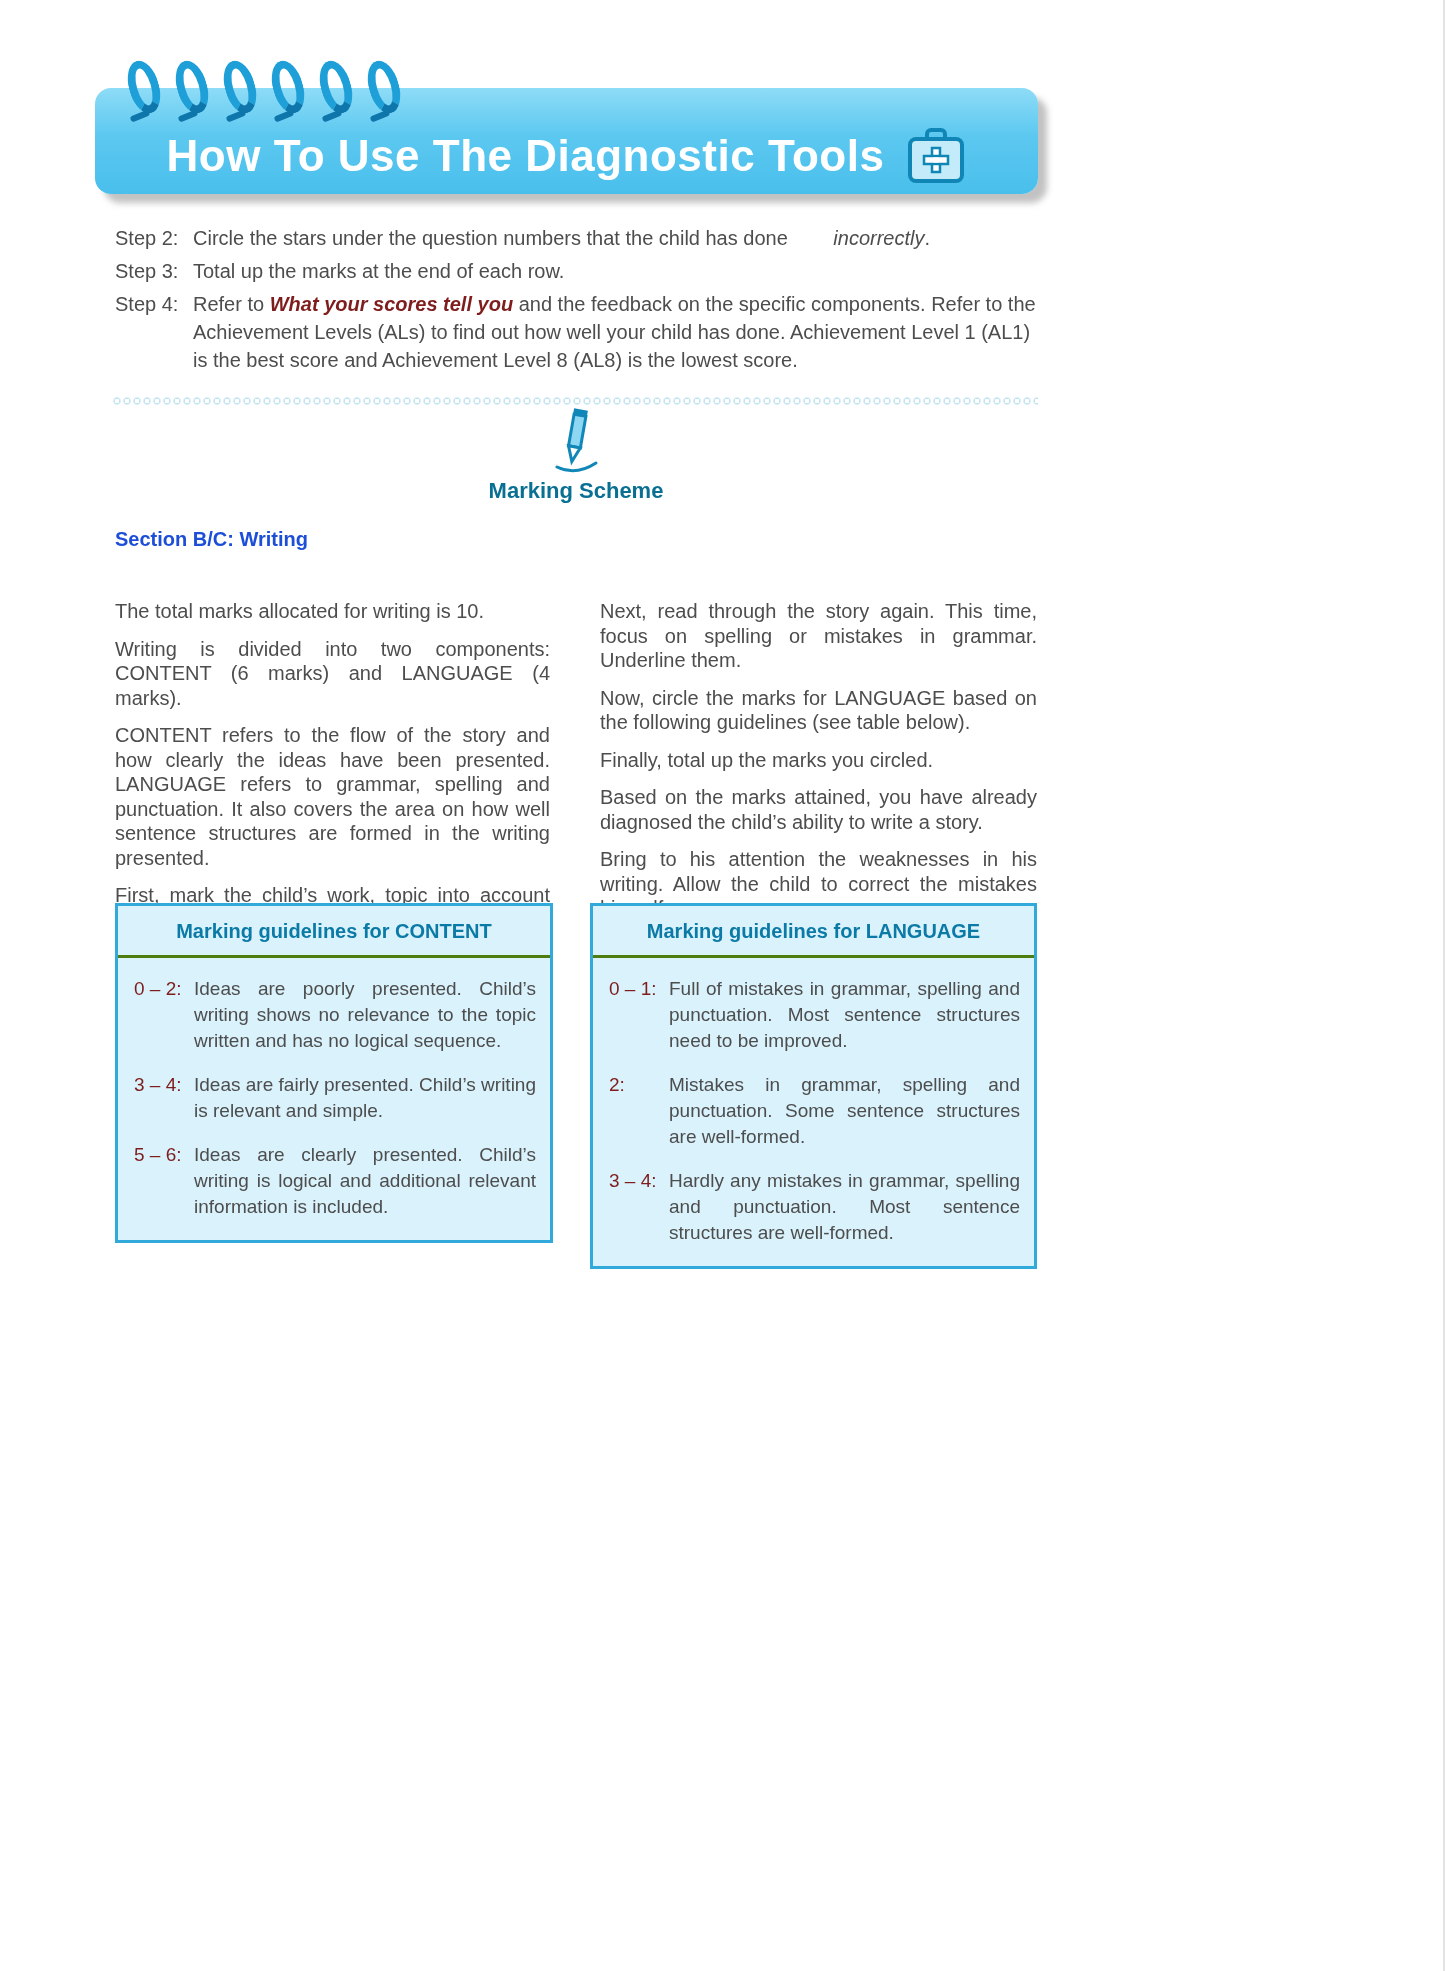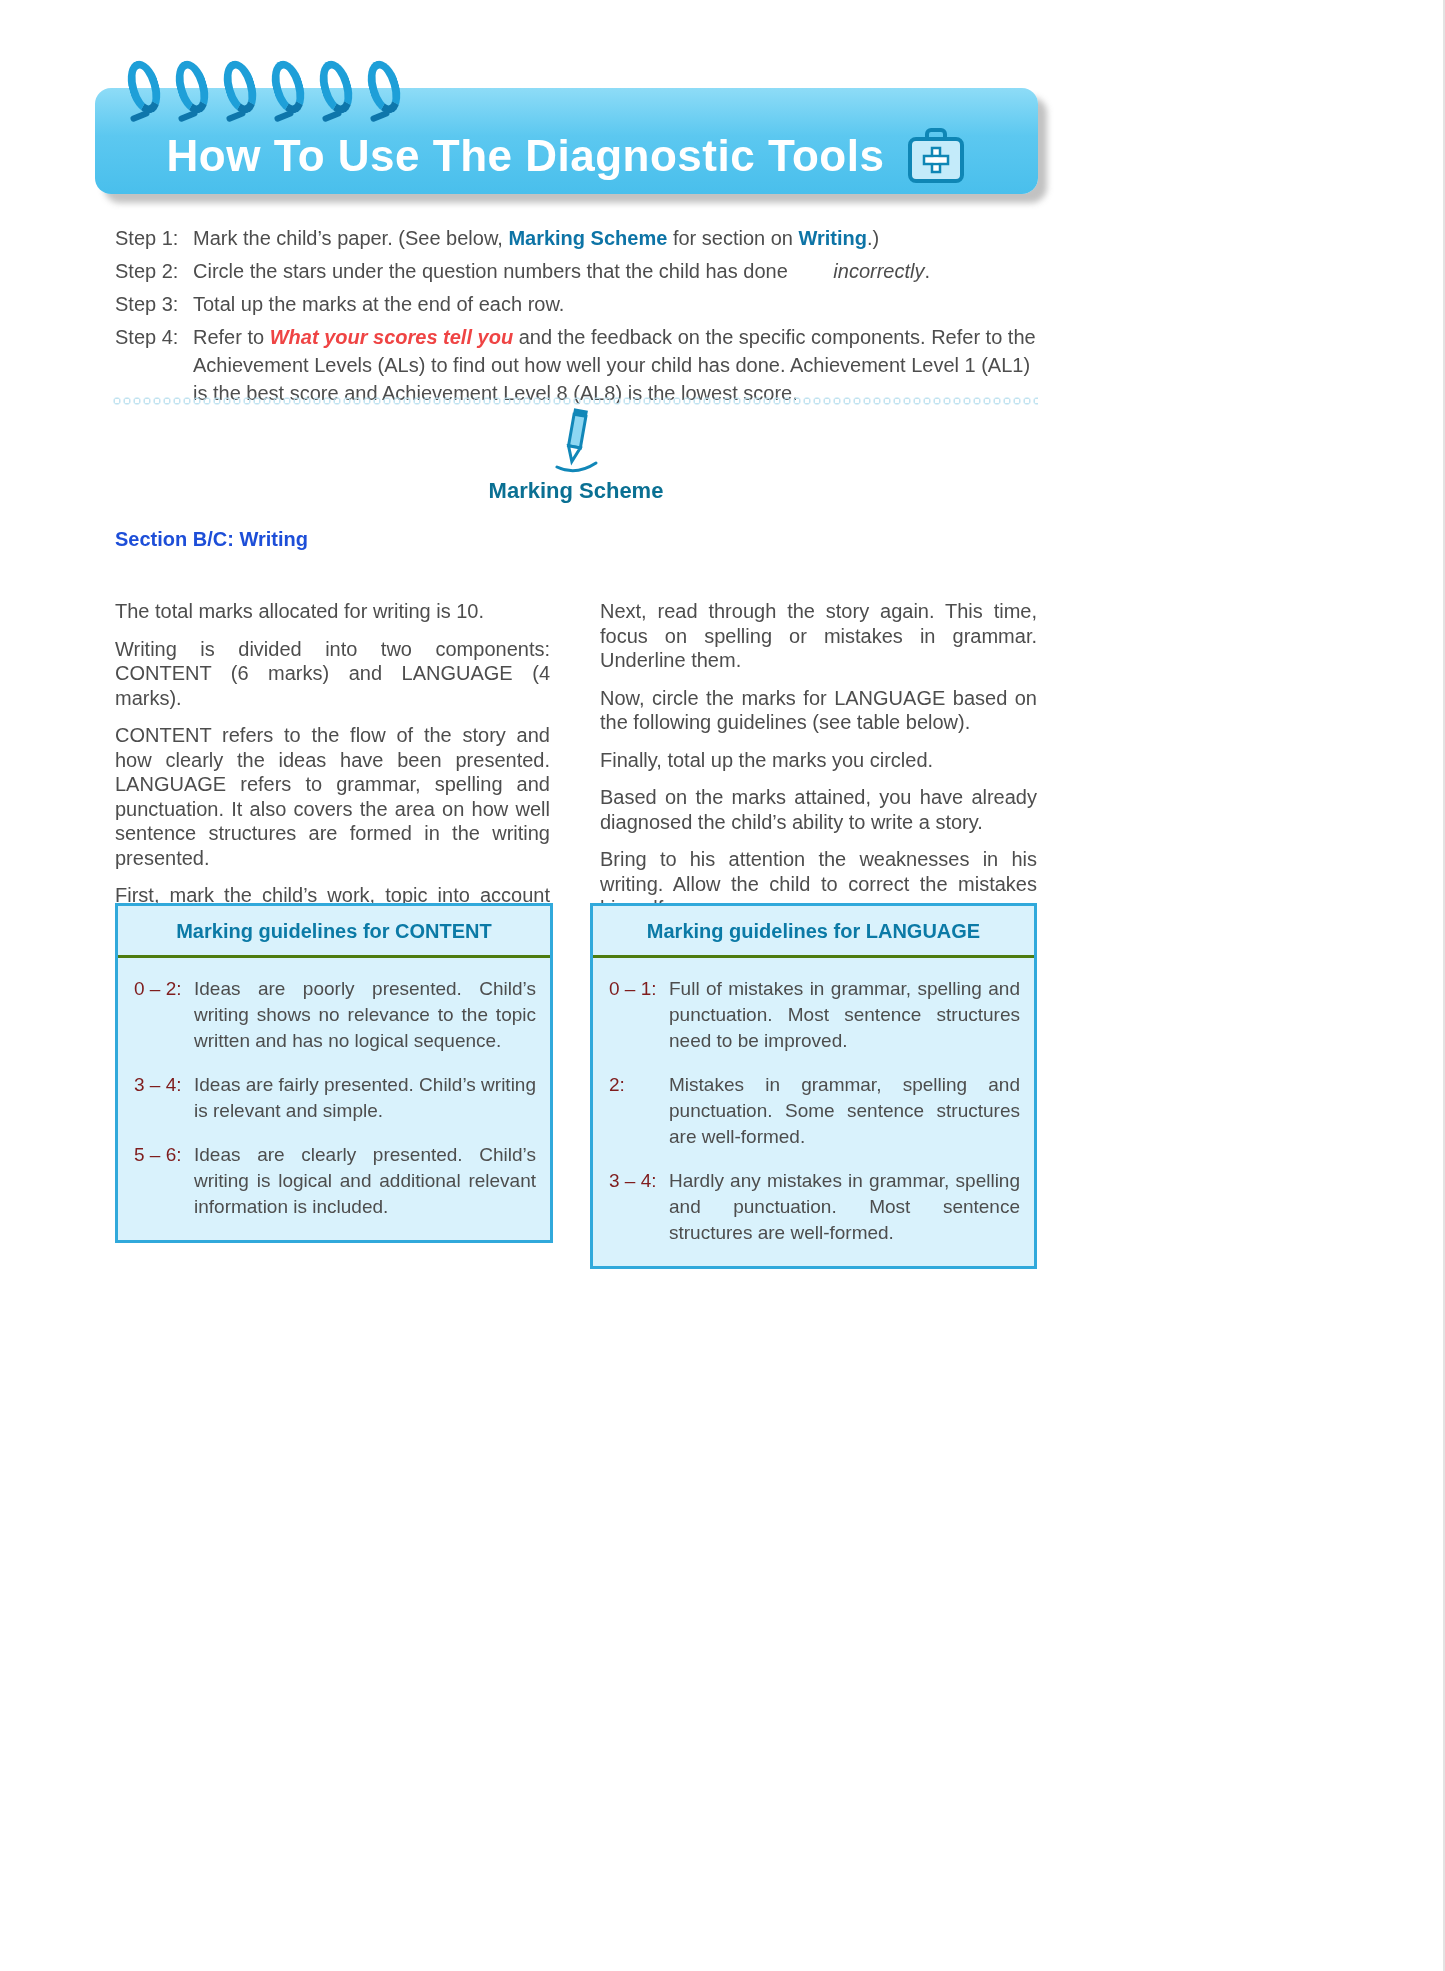--- a/index.html
+++ b/index.html
@@ -39,21 +39,21 @@
     margin:0;font-size:44px;font-weight:bold;color:#ffffff;
     letter-spacing:0.5px;white-space:nowrap;
   }
   .kit{flex:0 0 auto;display:block;}
 
   
   .steps{position:absolute;left:115px;top:224px;width:925px;font-size:20px;line-height:28px;}
   .step{display:grid;grid-template-columns:78px 1fr;margin-bottom:5px;}
   .step-label{color:#4d4d4d;}
   .accent{color:#0d74a6;font-weight:bold;}
-  .accent-it{color:#ef4444;font-weight:bold;font-style:italic;}
+  .accent-it{color:#7f1d1d;font-weight:bold;font-style:italic;}
   .it{font-style:italic;margin-left:40px;}
 
   
   .divider{
     position:absolute;left:112px;top:396px;width:926px;height:10px;
     background-image:radial-gradient(circle at 5px 5px, rgba(255,255,255,0) 2.1px, #b9dfee 2.6px, rgba(255,255,255,0) 4.4px);
     background-size:10px 10px;background-repeat:repeat-x;
   }
 
   
@@ -117,24 +117,20 @@
         <rect x="21" y="3" width="18" height="13" rx="4" fill="none" stroke="#0f86b5" stroke-width="4"></rect>
         <rect x="4" y="12" width="52" height="42" rx="6" fill="#c4ebfa" stroke="#0f86b5" stroke-width="4"></rect>
         <rect x="26" y="21" width="8" height="24" fill="#ffffff" stroke="#0f86b5" stroke-width="2.5"></rect>
         <rect x="18" y="29" width="24" height="8" fill="#ffffff" stroke="#0f86b5" stroke-width="2.5"></rect>
         <rect x="27.5" y="30.5" width="5" height="5" fill="#ffffff"></rect>
       </svg>
     </div>
   </div>
 
   <div class="steps">
-    <div class="step">
-      <span class="step-label">Step 1:</span>
-      <span class="step-text"><span>Mark the child’s paper. (See below, </span><span class="accent">Marking Scheme</span><span> for section on </span><span class="accent">Writing</span><span>.)</span></span>
-    </div>
     <div class="step">
       <span class="step-label">Step 2:</span>
       <span class="step-text"><span>Circle the stars under the question numbers that the child has done </span><span class="it">incorrectly</span><span>.</span></span>
     </div>
     <div class="step">
       <span class="step-label">Step 3:</span>
       <span class="step-text"><span>Total up the marks at the end of each row.</span></span>
     </div>
     <div class="step">
       <span class="step-label">Step 4:</span>

